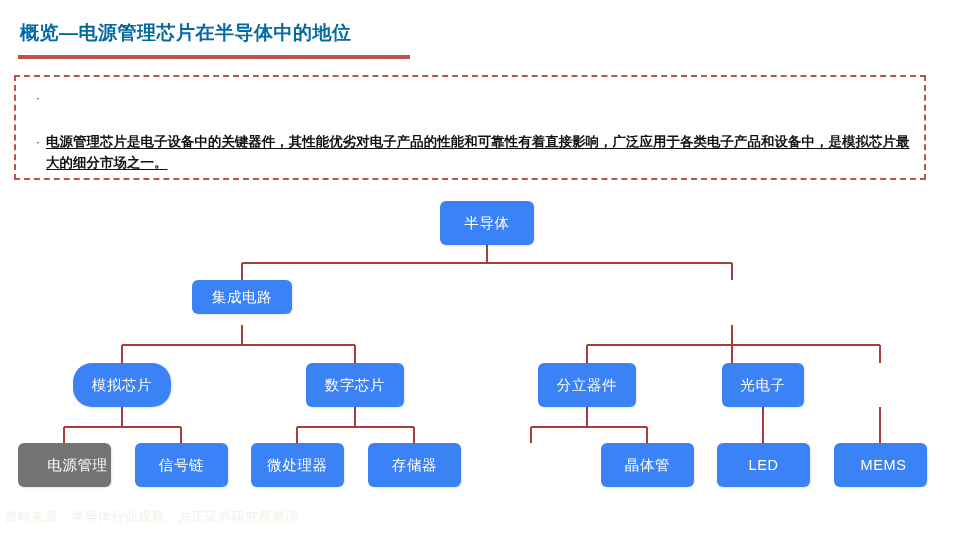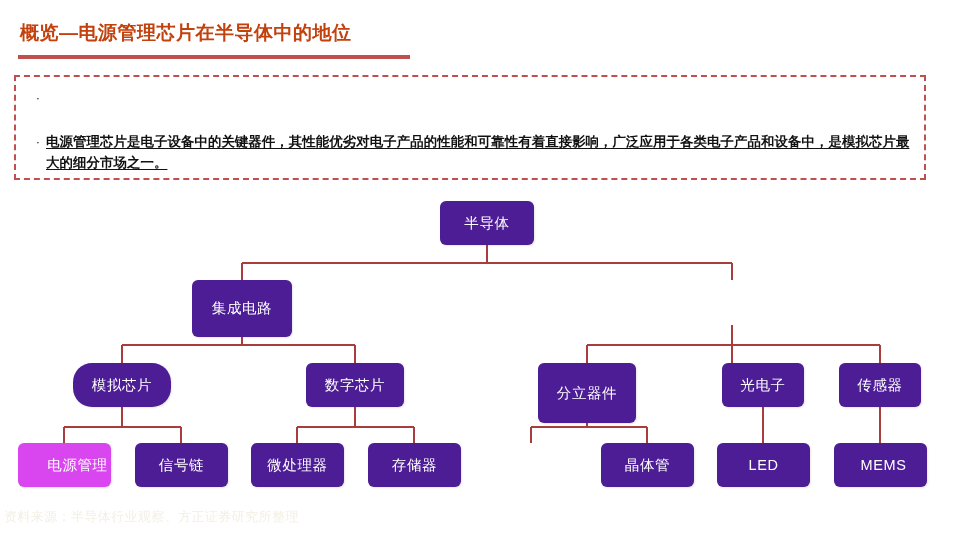--- a/index.html
+++ b/index.html
@@ -15,21 +15,21 @@
     position: relative;
   }
 
   
   #slide-title {
     position: absolute;
     left: 20px;
     top: 20px;
     font-size: 19px;
     font-weight: bold;
-    color: #c2410c;
+    color: #0369a1;
     letter-spacing: .5px;
     white-space: nowrap;
   }
   #title-rule {
     position: absolute;
     left: 18px;
     top: 55px;
     width: 392px;
     height: 4px;
     background: #C0504D;
@@ -82,34 +82,34 @@
     height: 320px;
   }
   #connectors {
     position: absolute;
     left: 0; top: 0;
     width: 953px;
     height: 320px;
   }
   .node {
     position: absolute;
-    background: #4c1d95;
+    background: #3b82f6;
     border-radius: 6px;
     color: #ffffff;
     display: flex;
     align-items: center;
     justify-content: center;
     font-size: 14.5px;
     letter-spacing: .6px;
     box-shadow: 1px 1px 2px rgba(0,0,0,.10);
     box-sizing: border-box;
     white-space: nowrap;
   }
   .node.highlight {
-    background: #d946ef;
+    background: #737373;
     padding-left: 26px;
   }
 
   
   #footer {
     position: absolute;
     left: 4px;
     top: 508px;
     font-size: 13px;
     color: #F2EFE4;
@@ -170,27 +170,26 @@
       <path d="M647,242 L647,258"></path>
 
       <path d="M763,222 L763,258"></path>
 
       <path d="M880,222 L880,258"></path>
     </g>
   </svg>
 
   <div class="node" style="left:440px; top:16px; width:94px; height:44px;">半导体</div>
 
-  <div class="node" style="left:192px; top:95px; width:100px; height:57px;">集成电路</div>
+  <div class="node" style="left:192px; top:95px; width:100px; height:34px;">集成电路</div>
 
   <div class="node" style="left:73px; top:178px; width:98px; height:44px;border-radius:19px;">模拟芯片</div>
   <div class="node" style="left:306px; top:178px; width:98px; height:44px;">数字芯片</div>
-  <div class="node" style="left:538px; top:178px; width:98px; height:60px;">分立器件</div>
+  <div class="node" style="left:538px; top:178px; width:98px; height:44px;">分立器件</div>
   <div class="node" style="left:722px; top:178px; width:82px; height:44px;">光电子</div>
-  <div class="node" style="left:839px; top:178px; width:82px; height:44px;">传感器</div>
 
   <div class="node highlight" style="left:18px; top:258px; width:93px; height:44px;">电源管理</div>
   <div class="node" style="left:135px; top:258px; width:93px; height:44px;">信号链</div>
   <div class="node" style="left:251px; top:258px; width:93px; height:44px;">微处理器</div>
   <div class="node" style="left:368px; top:258px; width:93px; height:44px;">存储器</div>
   <div class="node" style="left:601px; top:258px; width:93px; height:44px;">晶体管</div>
   <div class="node" style="left:717px; top:258px; width:93px; height:44px;">LED</div>
   <div class="node" style="left:834px; top:258px; width:93px; height:44px;padding-left:6px;">MEMS</div>
 </div>
 

